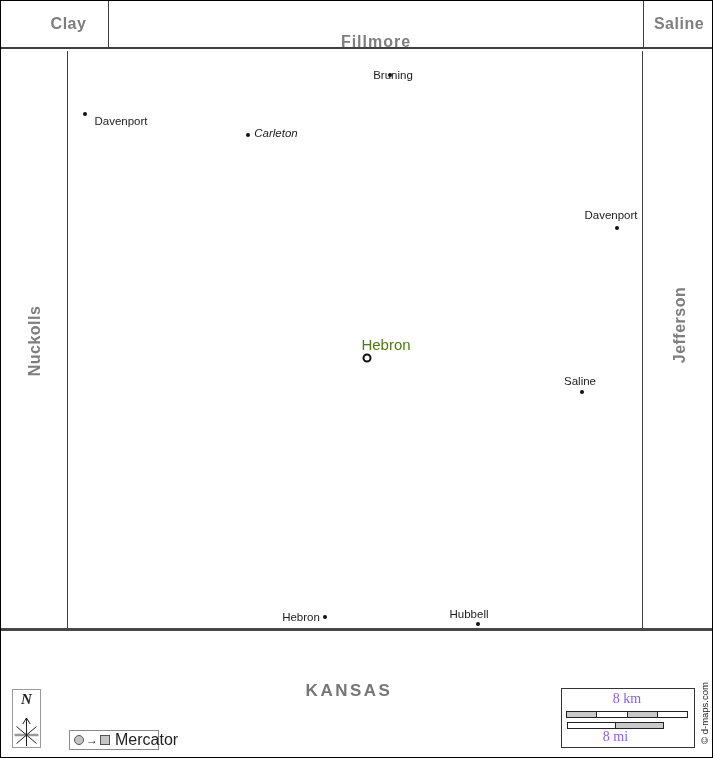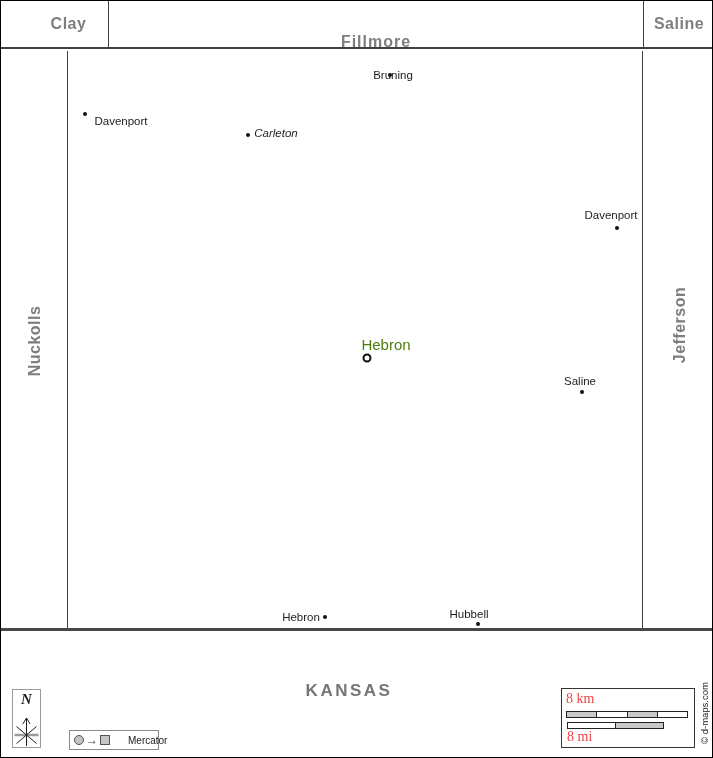--- a/index.html
+++ b/index.html
@@ -84,29 +84,29 @@
   }
   .merc-circle{
     width:10px;height:10px;border-radius:50%;
     background:#c4c4c4;border:1px solid #555;box-sizing:border-box;flex:none;
   }
   .merc-arrow{font-size:12px;color:#333;line-height:1;flex:none;}
   .merc-square{
     width:10px;height:10px;background:#c4c4c4;border:1px solid #555;
     box-sizing:border-box;flex:none;
   }
-  .merc-text{font-size:10px;color:#222;margin-left:16px;white-space:nowrap;}
+  .merc-text{font-size:16px;color:#222;margin-left:3px;white-space:nowrap;}
   
   .scale-box{
     position:absolute;left:560px;top:687px;width:134px;height:60px;
     border:1px solid #333;box-sizing:border-box;background:#fff;
   }
   .scale-km-label,.scale-mi-label{
-    position:absolute;text-align:left;
-    font-family:"Liberation Serif", serif;font-size:14px;color:#ef4444;
+    position:absolute;text-align:center;
+    font-family:"Liberation Serif", serif;font-size:14px;color:#8b5cf6;
     white-space:nowrap;
   }
   .scale-km-label{left:4px;width:122px;top:2px;}
   .scale-mi-label{left:5px;width:97px;top:40px;}
   .scale-bar{
     position:absolute;height:7px;border:1px solid #222;box-sizing:border-box;
     display:flex;
   }
   .bar-km{left:4px;top:22px;width:122px;}
   .bar-mi{left:5px;top:33px;width:97px;}

